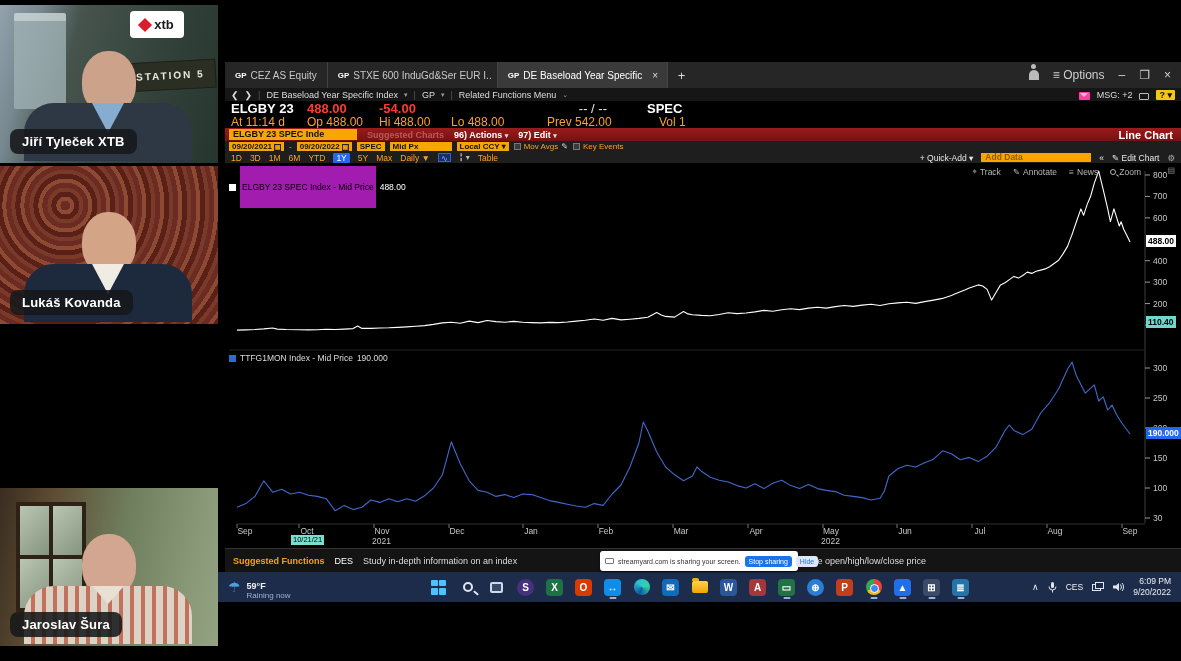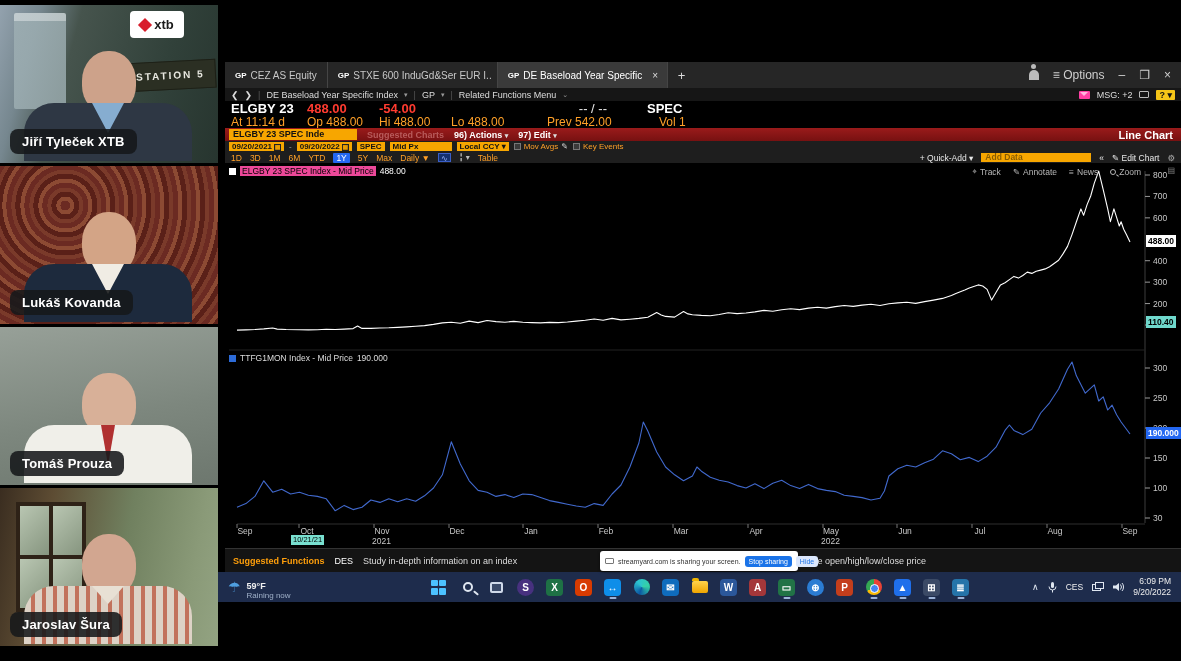--- a/index.html
+++ b/index.html
@@ -55,21 +55,21 @@
   .newtab { display:flex; align-items:center; padding:0 10px; color:#ddd; font-size:13px; }
   .win-controls { margin-left:auto; display:flex; align-items:center; gap:14px; padding-right:10px; color:#cfcfcf; }
   .wc { font-size:12px; }
   .person-ico { width:10px; height:10px; border-radius:50% 50% 0 0; position:relative; background:#bbb; }
   .person-ico::before { content:""; position:absolute; left:2.5px; top:-6px; width:5px; height:5px; border-radius:50%; background:#bbb; }
 
   
   .navrow { height:13px; background:#161616; display:flex; align-items:center; gap:6px; padding:0 6px; color:#ddd; font-size:9px; }
   .navrow .sep { color:#555; }
   .navrow .dd { color:#999; font-size:7px; }
-  .nav-right { margin-left:auto; display:flex; align-items:center; gap:7px; }
+  .nav-right { margin-left:auto; display:flex; align-items:flex-end; gap:7px; }
   .msg-env { width:11px; height:8px; background:#ff3fa4; border-radius:1px; position:relative; }
   .msg-env::before { content:""; position:absolute; left:1px; top:1px; border-left:4.5px solid transparent;
        border-right:4.5px solid transparent; border-top:4px solid #ffb3dd; }
   .help-box { background:#f5c518; color:#111; font-weight:bold; font-size:9px; padding:0 3px; border-radius:1px; }
   .mon-ico { width:10px; height:7px; border:1px solid #bbb; border-radius:1px; }
 
   
   .quote { height:27px; background:#000; font-size:13px; padding:1px 6px 0 6px; }
   .qrow { display:flex; align-items:center; height:13px; }
   .qrow1 span { display:inline-block; }
@@ -108,21 +108,21 @@
   .icon-box2 { color:#bbb; font-size:8px; }
   .prow-right { margin-left:auto; display:flex; align-items:center; gap:8px; color:#e8e8e8; }
   .add-data { background:#f7a600; color:rgba(0,0,0,.45); font-weight:bold; width:110px; padding:0 4px; height:9px; line-height:9px; }
   .gear { color:#aaa; }
 
   
   .chartregion { position:relative; height:385px; background:#000; }
   .chartregion svg { position:absolute; left:0; top:0; }
   .legend1 { position:absolute; left:4px; top:3px; display:flex; align-items:center; gap:4px; font-size:8.5px; z-index:3; }
   .sq { width:7px; height:7px; display:inline-block; }
-  .legend1 .lab { background:#ec4899; color:#000; padding:0 2px; }
+  .legend1 .lab { background:#a21caf; color:#000; padding:16px 2px; }
   .legend1 .val { color:#fff; }
   .legend2 { position:absolute; left:4px; top:190px; display:flex; align-items:center; gap:4px; font-size:8.5px; color:#ddd; z-index:3; }
   .plot-tools { position:absolute; right:40px; top:3px; display:flex; gap:12px; color:#b8b8b8; font-size:8.5px; z-index:3; }
   .plot-tools span { display:flex; gap:3px; align-items:center; }
   .axis-label { position:absolute; left:928px; color:#c8c8c8; font-size:8.5px; }
   .badge { position:absolute; left:921px; font-size:8.5px; font-weight:bold; padding:0 2px; height:12px; line-height:12px; z-index:2; }
   .badge-white { background:#fff; color:#000; }
   .badge-teal { background:#6fd8cc; color:#000; }
   .badge-blue { background:#2468f2; color:#fff; }
   .month-label { position:absolute; top:363px; transform:translateX(-50%); color:#c8c8c8; font-size:8.5px; }
@@ -202,27 +202,20 @@
     </div>
 
     <div class="tile t2">
       <div class="person">
           <div class="head"></div>
           <div class="torso"></div>
         </div>
       <div class="name-chip">Lukáš Kovanda</div>
     </div>
 
-    <div class="tile t3">
-      <div class="person">
-          <div class="head"></div>
-          <div class="torso"></div>
-        </div>
-      <div class="name-chip">Tomáš Prouza</div>
-    </div>
 
     <div class="tile t4">
       <div class="window-frame">
           <div></div>
           <div></div>
           <div></div>
           <div></div>
         </div>
       <div class="person">
           <div class="head"></div>

